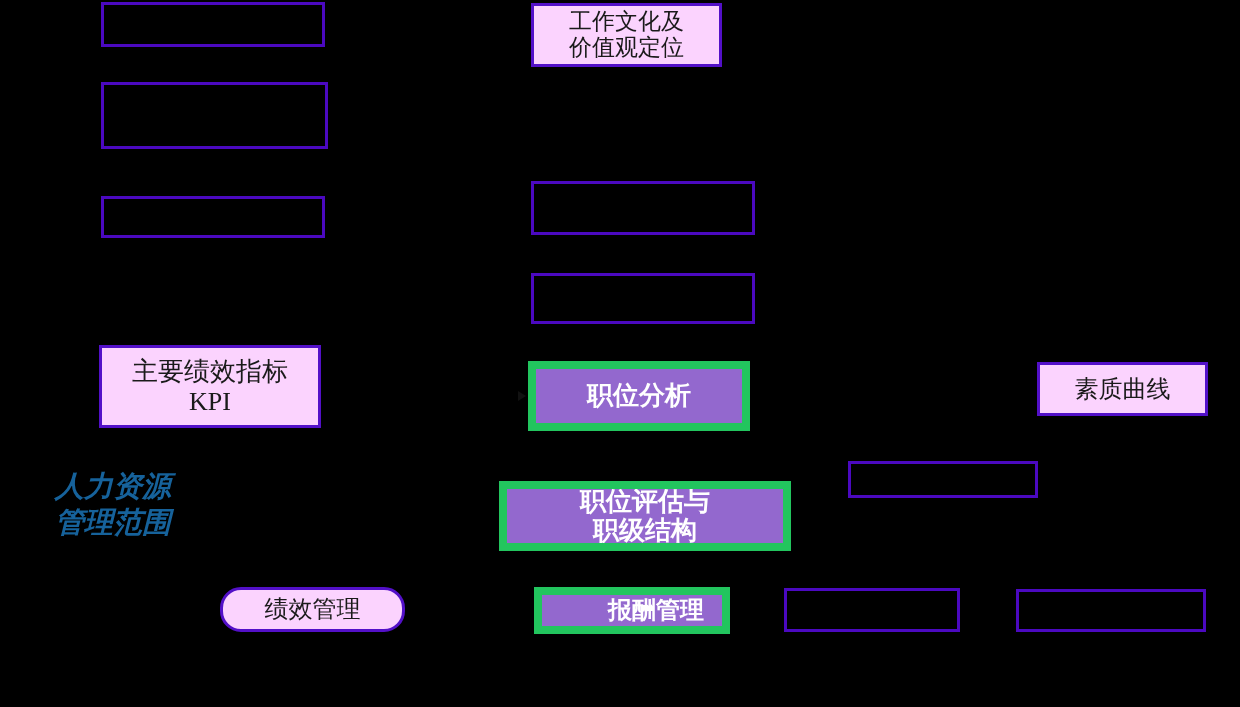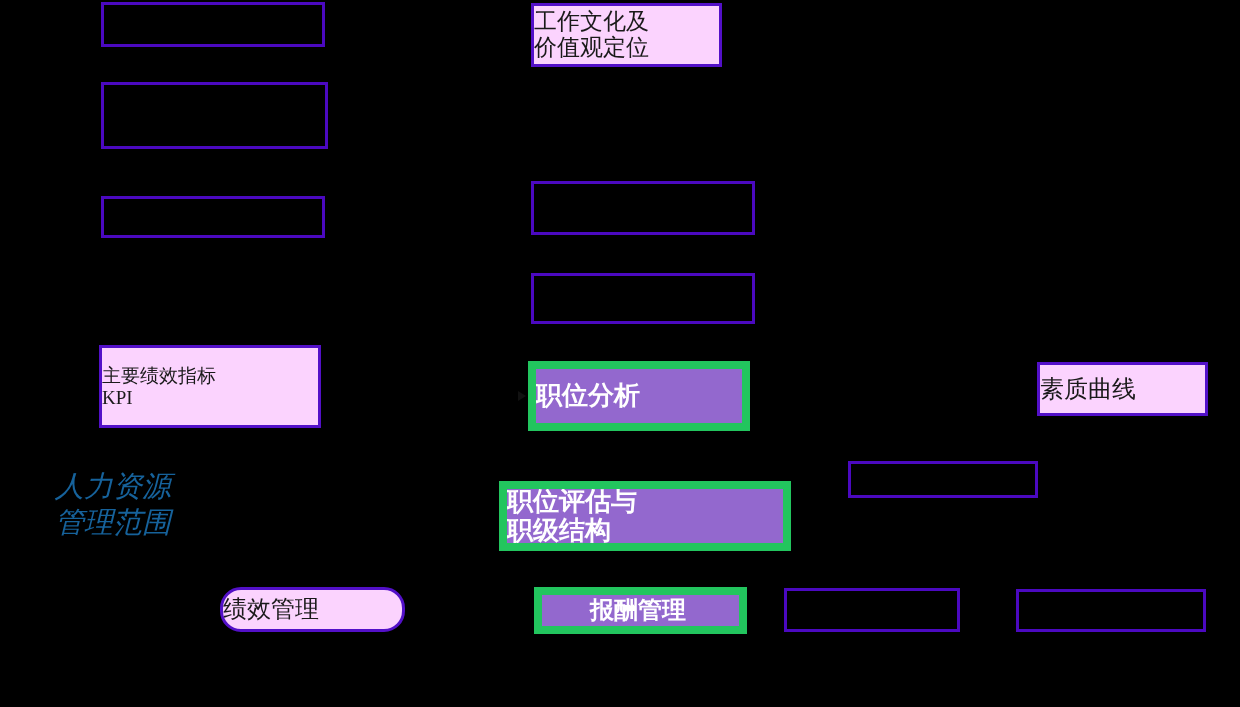--- a/index.html
+++ b/index.html
@@ -18,21 +18,21 @@
     background: #000000;
     overflow: hidden;
   }
   .box {
     position: absolute;
     box-sizing: border-box;
     border: 3px solid #4B09C0;
     display: flex;
     align-items: center;
     justify-content: center;
-    text-align: left;
+    text-align: center;
     line-height: 1.12;
     overflow: hidden;
   }
   .box.empty {
     background: #000000;
     border-width: 3px;
   }
   .box.pink {
     background: #FBD3FE;
     color: #1a1a1a;
@@ -45,21 +45,21 @@
   }
   .box .txt {
     display: block;
     width: 100%;
     white-space: pre-line;
   }
   .label-free {
     position: absolute;
     color: #16629B;
     font-style: italic;
-    font-weight: normal;
+    font-weight: bold;
     font-family: "Liberation Serif", "DejaVu Serif", serif;
     line-height: 1.25;
     white-space: pre-line;
     text-align: left;
   }
   .marker {
     position: absolute;
     width: 0;
     height: 0;
     border-top: 5px solid transparent;
@@ -87,40 +87,40 @@
       <span class="txt" style="font-size: 23px;">工作文化及
 价值观定位</span>
     </div>
     <div class="box empty" style="left: 531px; top: 181px; width: 224px; height: 54px;">
       <span class="txt" style="font-size: 24px;"></span>
     </div>
     <div class="box empty" style="left: 531px; top: 273px; width: 224px; height: 51px;">
       <span class="txt" style="font-size: 24px;"></span>
     </div>
     <div class="box pink" style="left: 99px; top: 345px; width: 222px; height: 83px;">
-      <span class="txt" style="font-size: 19px;">主要绩效指标
+      <span class="txt" style="font-size: 26px;">主要绩效指标
 KPI</span>
     </div>
     <div class="box purple" style="left: 528px; top: 361px; width: 222px; height: 70px;">
       <span class="txt" style="font-size: 26px; font-weight: bold;">职位分析</span>
     </div>
     <div class="box pink" style="left: 1037px; top: 362px; width: 171px; height: 54px;">
       <span class="txt" style="font-size: 24px;">素质曲线</span>
     </div>
     <div class="box purple" style="left: 499px; top: 481px; width: 292px; height: 70px;">
       <span class="txt" style="font-size: 26px; font-weight: bold;">职位评估与
 职级结构</span>
     </div>
     <div class="box empty" style="left: 848px; top: 461px; width: 190px; height: 37px;">
       <span class="txt" style="font-size: 24px;"></span>
     </div>
     <div class="box pink" style="left: 220px; top: 587px; width: 185px; height: 45px; border-radius: 21px;">
       <span class="txt" style="font-size: 24px;">绩效管理</span>
     </div>
-    <div class="box purple" style="left: 534px; top: 587px; width: 213px; height: 47px; padding-left: 48px;">
+    <div class="box purple" style="left: 534px; top: 587px; width: 196px; height: 47px; padding-left: 48px;">
       <span class="txt" style="font-size: 24px; font-weight: bold;">报酬管理</span>
     </div>
     <div class="box empty" style="left: 784px; top: 588px; width: 176px; height: 44px;">
       <span class="txt" style="font-size: 24px;"></span>
     </div>
     <div class="box empty" style="left: 1016px; top: 589px; width: 190px; height: 43px;">
       <span class="txt" style="font-size: 24px;"></span>
     </div>
     <div class="marker" style="left: 518px; top: 391px;"></div>
   </div>

